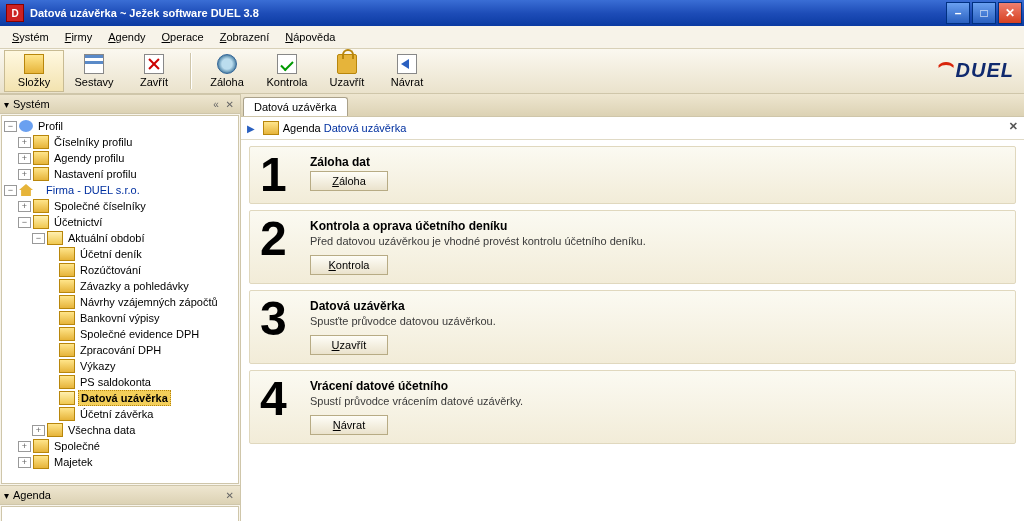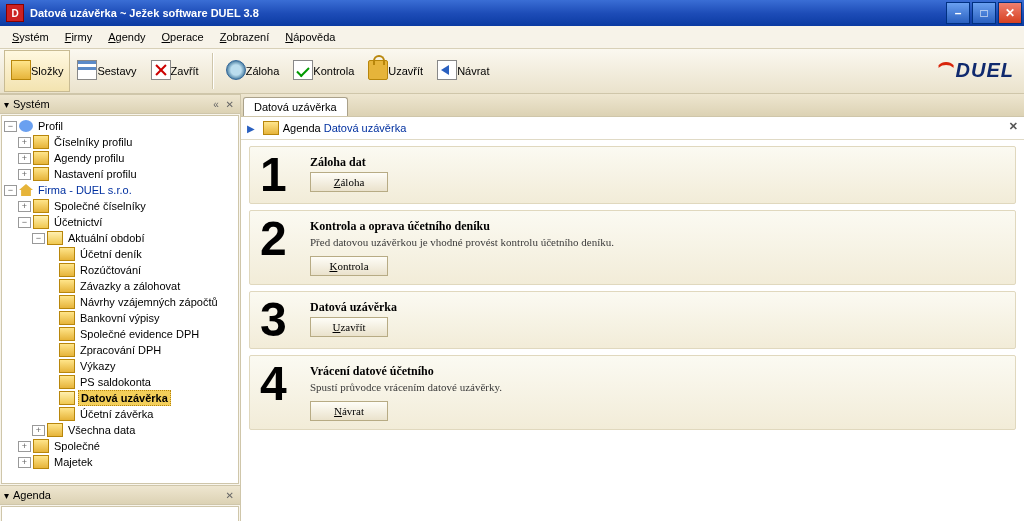--- a/index.html
+++ b/index.html
@@ -54,21 +54,21 @@
   .menubar .menu-item .ul { text-decoration: underline; }
   .toolbar {
     height: 44px;
     background: linear-gradient(to bottom,#fbf8f0,#eae2cc);
     border-bottom: 1px solid #cfc6aa;
     display:flex; align-items:center;
     padding: 0 4px;
     position:relative;
   }
   .tb-btn {
-    display:flex; flex-direction:row; align-items:center; justify-content:center;
+    display:flex; flex-direction:column; align-items:center; justify-content:center;
     min-width:46px; height:40px;
     padding: 0 6px;
     border:1px solid transparent;
     font-size:11px;
   }
   .tb-btn.sel {
     border:1px solid #c8bb93;
     background: linear-gradient(to bottom,#fff8e0,#f3e3b0);
   }
   .tb-btn .ic { width:18px; height:18px; margin-bottom:2px; }
@@ -106,40 +106,40 @@
   .node { white-space:nowrap; display:flex; align-items:center; height:16px; }
   .tw { display:inline-block; width:11px; text-align:center; color:#666; font-size:9px; border:1px solid #999; height:9px; line-height:8px; margin-right:2px; background:#fff;}
   .tw.leaf{border:none;}
   .ni { width:14px; height:12px; margin-right:3px; }
   .ni-folder{ background:linear-gradient(to bottom,#ffe58a,#e6b43a); border:1px solid #b8860b;}
   .ni-folder-open{ background:linear-gradient(to bottom,#fff0b0,#f0c850); border:1px solid #b8860b;}
   .ni-home{ background:#e6b43a; clip-path:polygon(50% 0,100% 50%,85% 50%,85% 100%,15% 100%,15% 50%,0 50%);}
   .ni-user{ background:#6aa0f0; border-radius:50%;}
   .node .lbl{ padding:1px 2px;}
   .node.sel .lbl{ background:#f3cf5a; border:1px dotted #b8860b; font-weight:bold;}
-  .node .blue{ color:#0030a0;}
+  .node .blue{ color:#0030a0;margin-left:8px;}
   .agenda-panel { height:18px; }
   .agenda-body { height:14px; background:#fff; border:1px solid #cfc6aa; margin:1px;}
   
   .right-col { flex:1; display:flex; flex-direction:column; background:#f8f5ec;}
   .tabstrip { height:22px; background:linear-gradient(to bottom,#eee6d0,#dcd2b4); border-bottom:1px solid #cfc6aa; display:flex; align-items:flex-end; padding-left:2px;}
   .tab { background:#fff; border:1px solid #aaa18a; border-bottom:none; padding:3px 10px; font-size:11px; border-radius:3px 3px 0 0;}
   .crumb-row{ height:22px; display:flex; align-items:center; background:#fff; border-bottom:1px solid #e0dac6; padding:0 6px; position:relative;}
   .crumb-row .arrow{ color:#2a60c0; margin-right:8px; font-size:10px;}
   .crumb-row .cicon{ width:14px; height:12px; margin-right:4px;}
   .crumb-row .close-x{ position:absolute; right:6px; top:3px; font-weight:bold; color:#555;}
   .content { flex:1; overflow:auto; background:#fff; padding:6px 8px;}
   .wizard-step {
     display:flex; align-items:flex-start;
     background: linear-gradient(to bottom,#fbfaf2,#f2ecd8);
     border:1px solid #e0d8be; border-radius:2px;
     padding:8px 10px; margin-bottom:6px;
   }
   .step-num { font-size:48px; font-weight:900; line-height:40px; width:50px; color:#000; font-family: "Arial Black", Arial, sans-serif;}
-  .step-body { flex:1;font-family:Liberation Serif, serif; }
+  .step-body { flex:1; }
   .step-title { font-weight:bold; font-size:12px; margin-bottom:2px;}
   .step-desc { font-size:11px; color:#3a3a3a; margin-bottom:8px;}
   .step-btn {
     display:inline-block; min-width:56px;
     padding:3px 10px;
     background:linear-gradient(to bottom,#fefdf7,#eae2cc);
     border:1px solid #b7ab84;
     font-size:11px; text-align:center;
   }
   .step-btn .ul{text-decoration:underline;}
@@ -258,21 +258,21 @@
             <span class="lbl">Účetní deník</span>
           </div>
         <div class="node" style="padding-left:42px">
             <span class="tw leaf"></span>
             <span class="ni ni-folder"></span>
             <span class="lbl">Rozúčtování</span>
           </div>
         <div class="node" style="padding-left:42px">
             <span class="tw leaf"></span>
             <span class="ni ni-folder"></span>
-            <span class="lbl">Závazky a zálohovat</span>
+            <span class="lbl">Závazky a pohledávky</span>
           </div>
         <div class="node" style="padding-left:42px">
             <span class="tw leaf"></span>
             <span class="ni ni-folder"></span>
             <span class="lbl">Návrhy vzájemných zápočtů</span>
           </div>
         <div class="node" style="padding-left:42px">
             <span class="tw leaf"></span>
             <span class="ni ni-folder"></span>
             <span class="lbl">Bankovní výpisy</span>
@@ -360,20 +360,21 @@
           <div class="step-title">Kontrola a oprava účetního deníku</div>
           <div class="step-desc">Před datovou uzávěrkou je vhodné provést kontrolu účetního deníku.</div>
           <div class="step-btn"><span class="ul">K</span>ontrola</div>
         </div>
       </div>
 
       <div class="wizard-step">
         <div class="step-num">3</div>
         <div class="step-body">
           <div class="step-title">Datová uzávěrka</div>
+          <div class="step-desc">Spusťte průvodce datovou uzávěrkou.</div>
           <div class="step-btn"><span class="ul">U</span>zavřít</div>
         </div>
       </div>
 
       <div class="wizard-step">
         <div class="step-num">4</div>
         <div class="step-body">
           <div class="step-title">Vrácení datové účetního</div>
           <div class="step-desc">Spustí průvodce vrácením datové uzávěrky.</div>
           <div class="step-btn"><span class="ul">N</span>ávrat</div>

